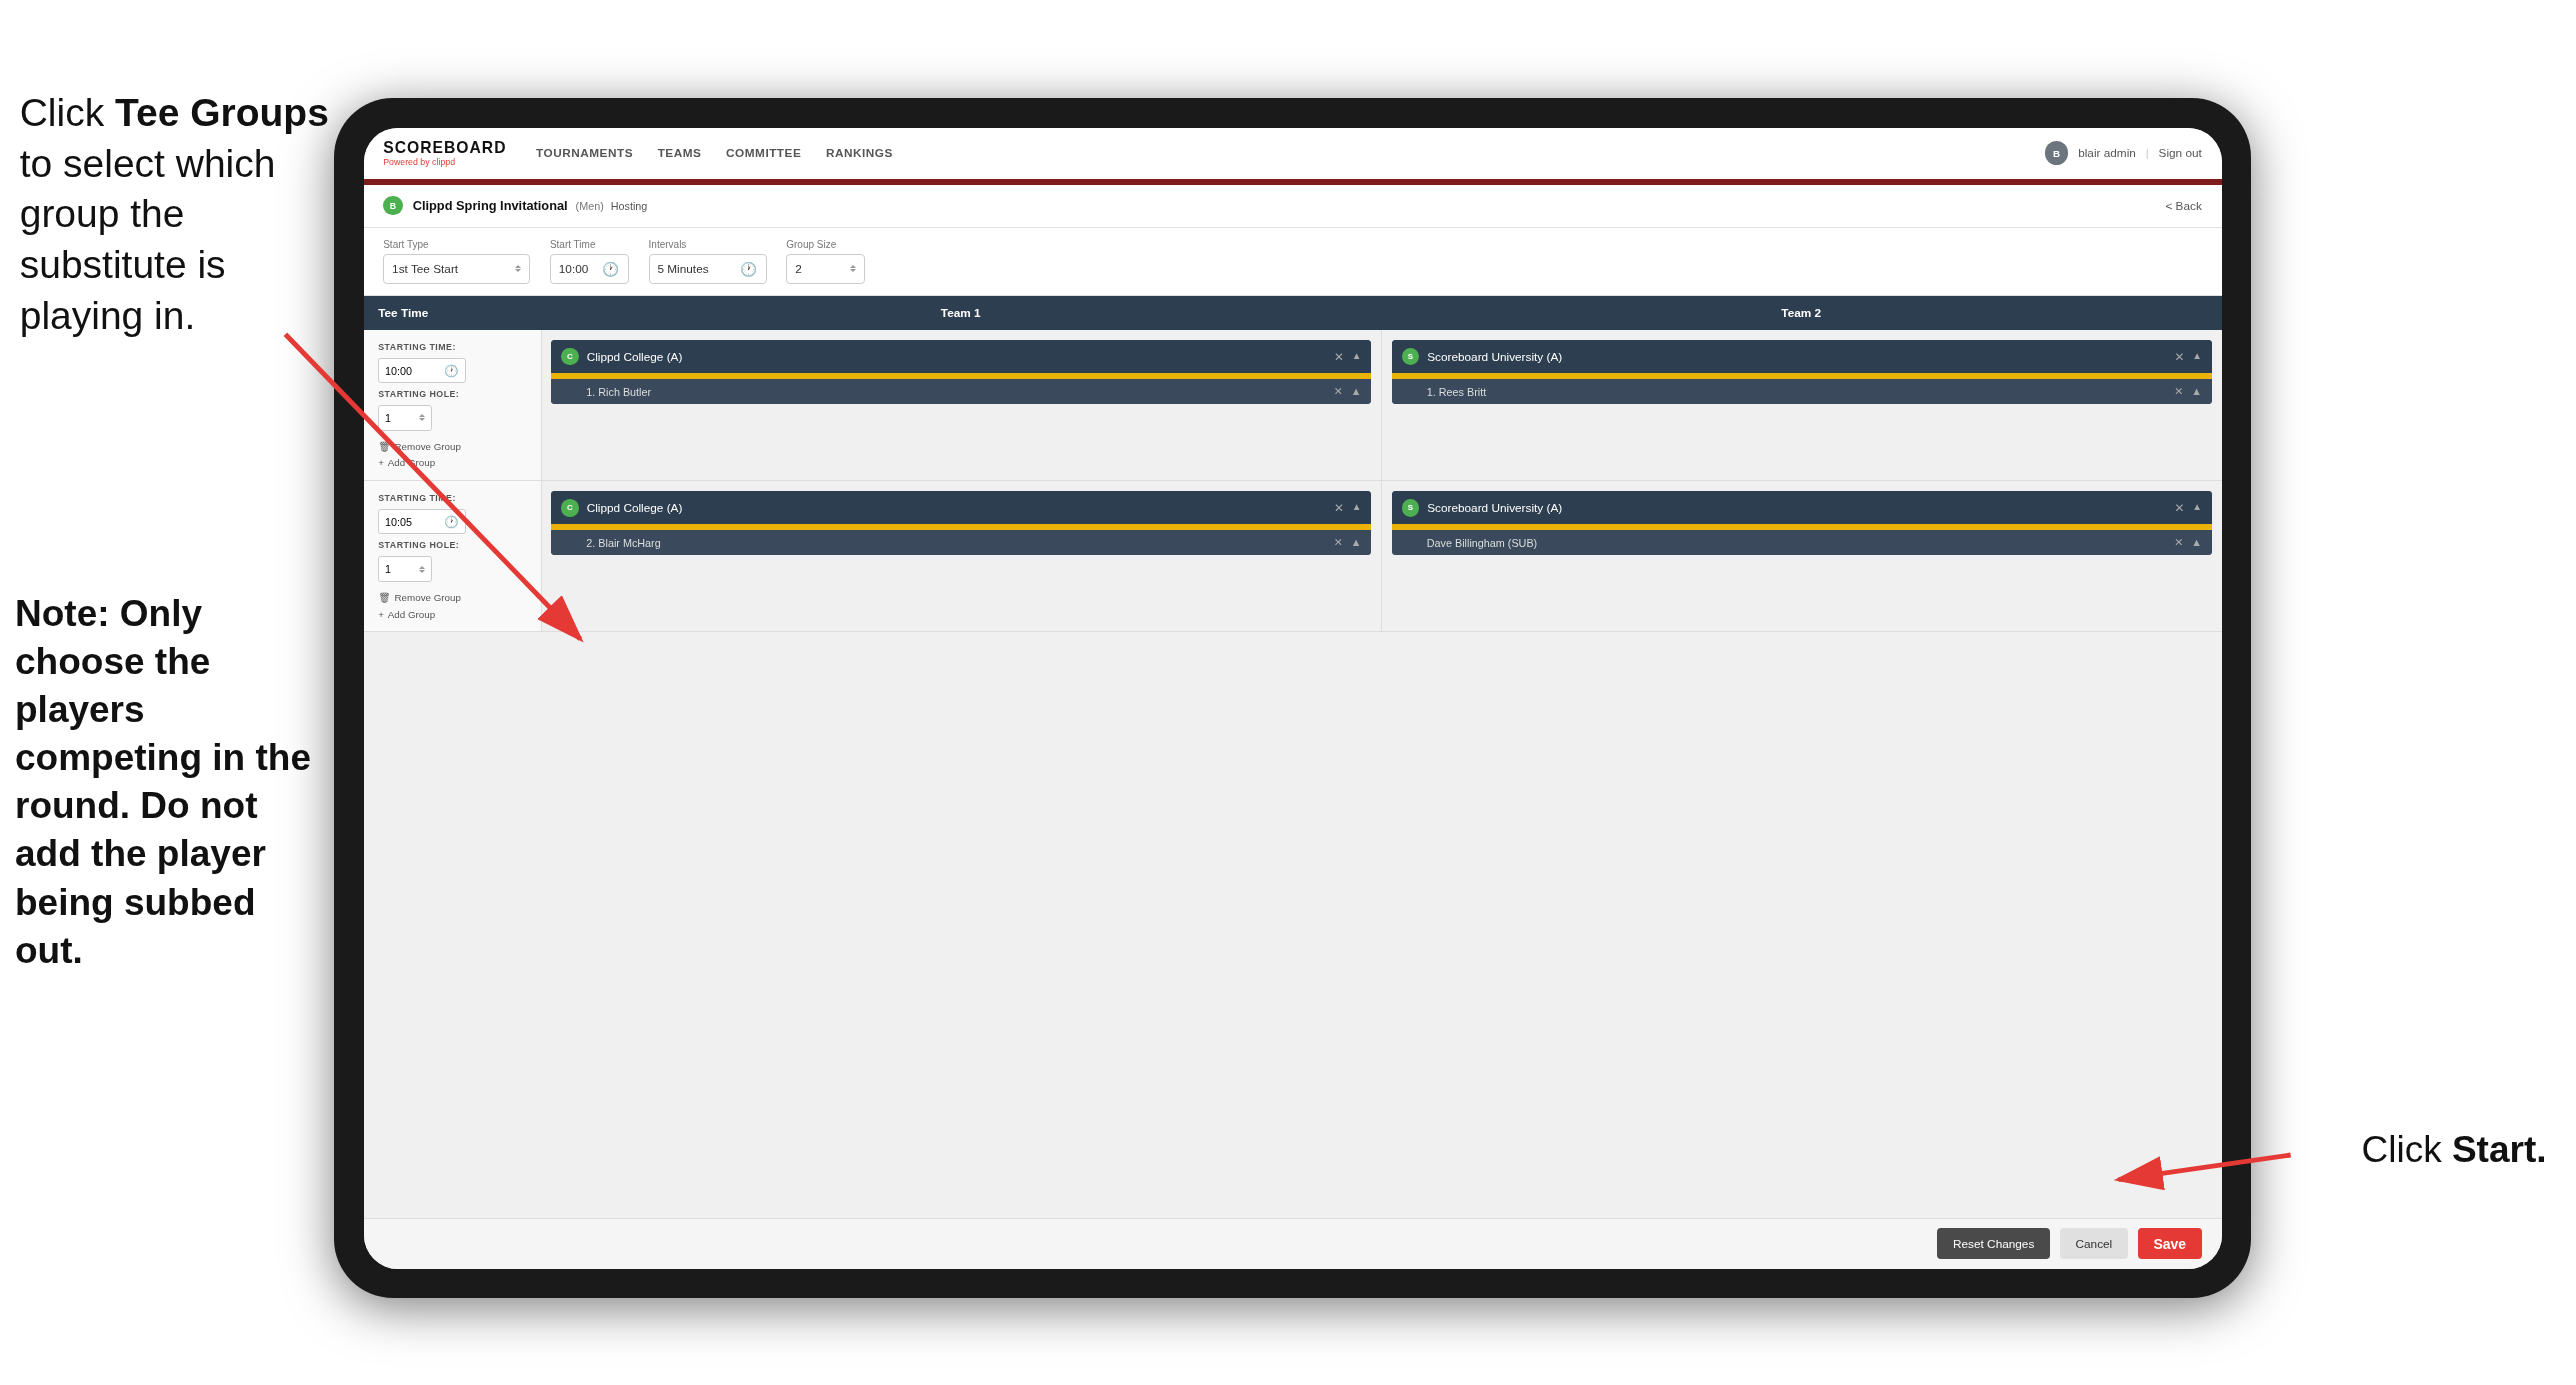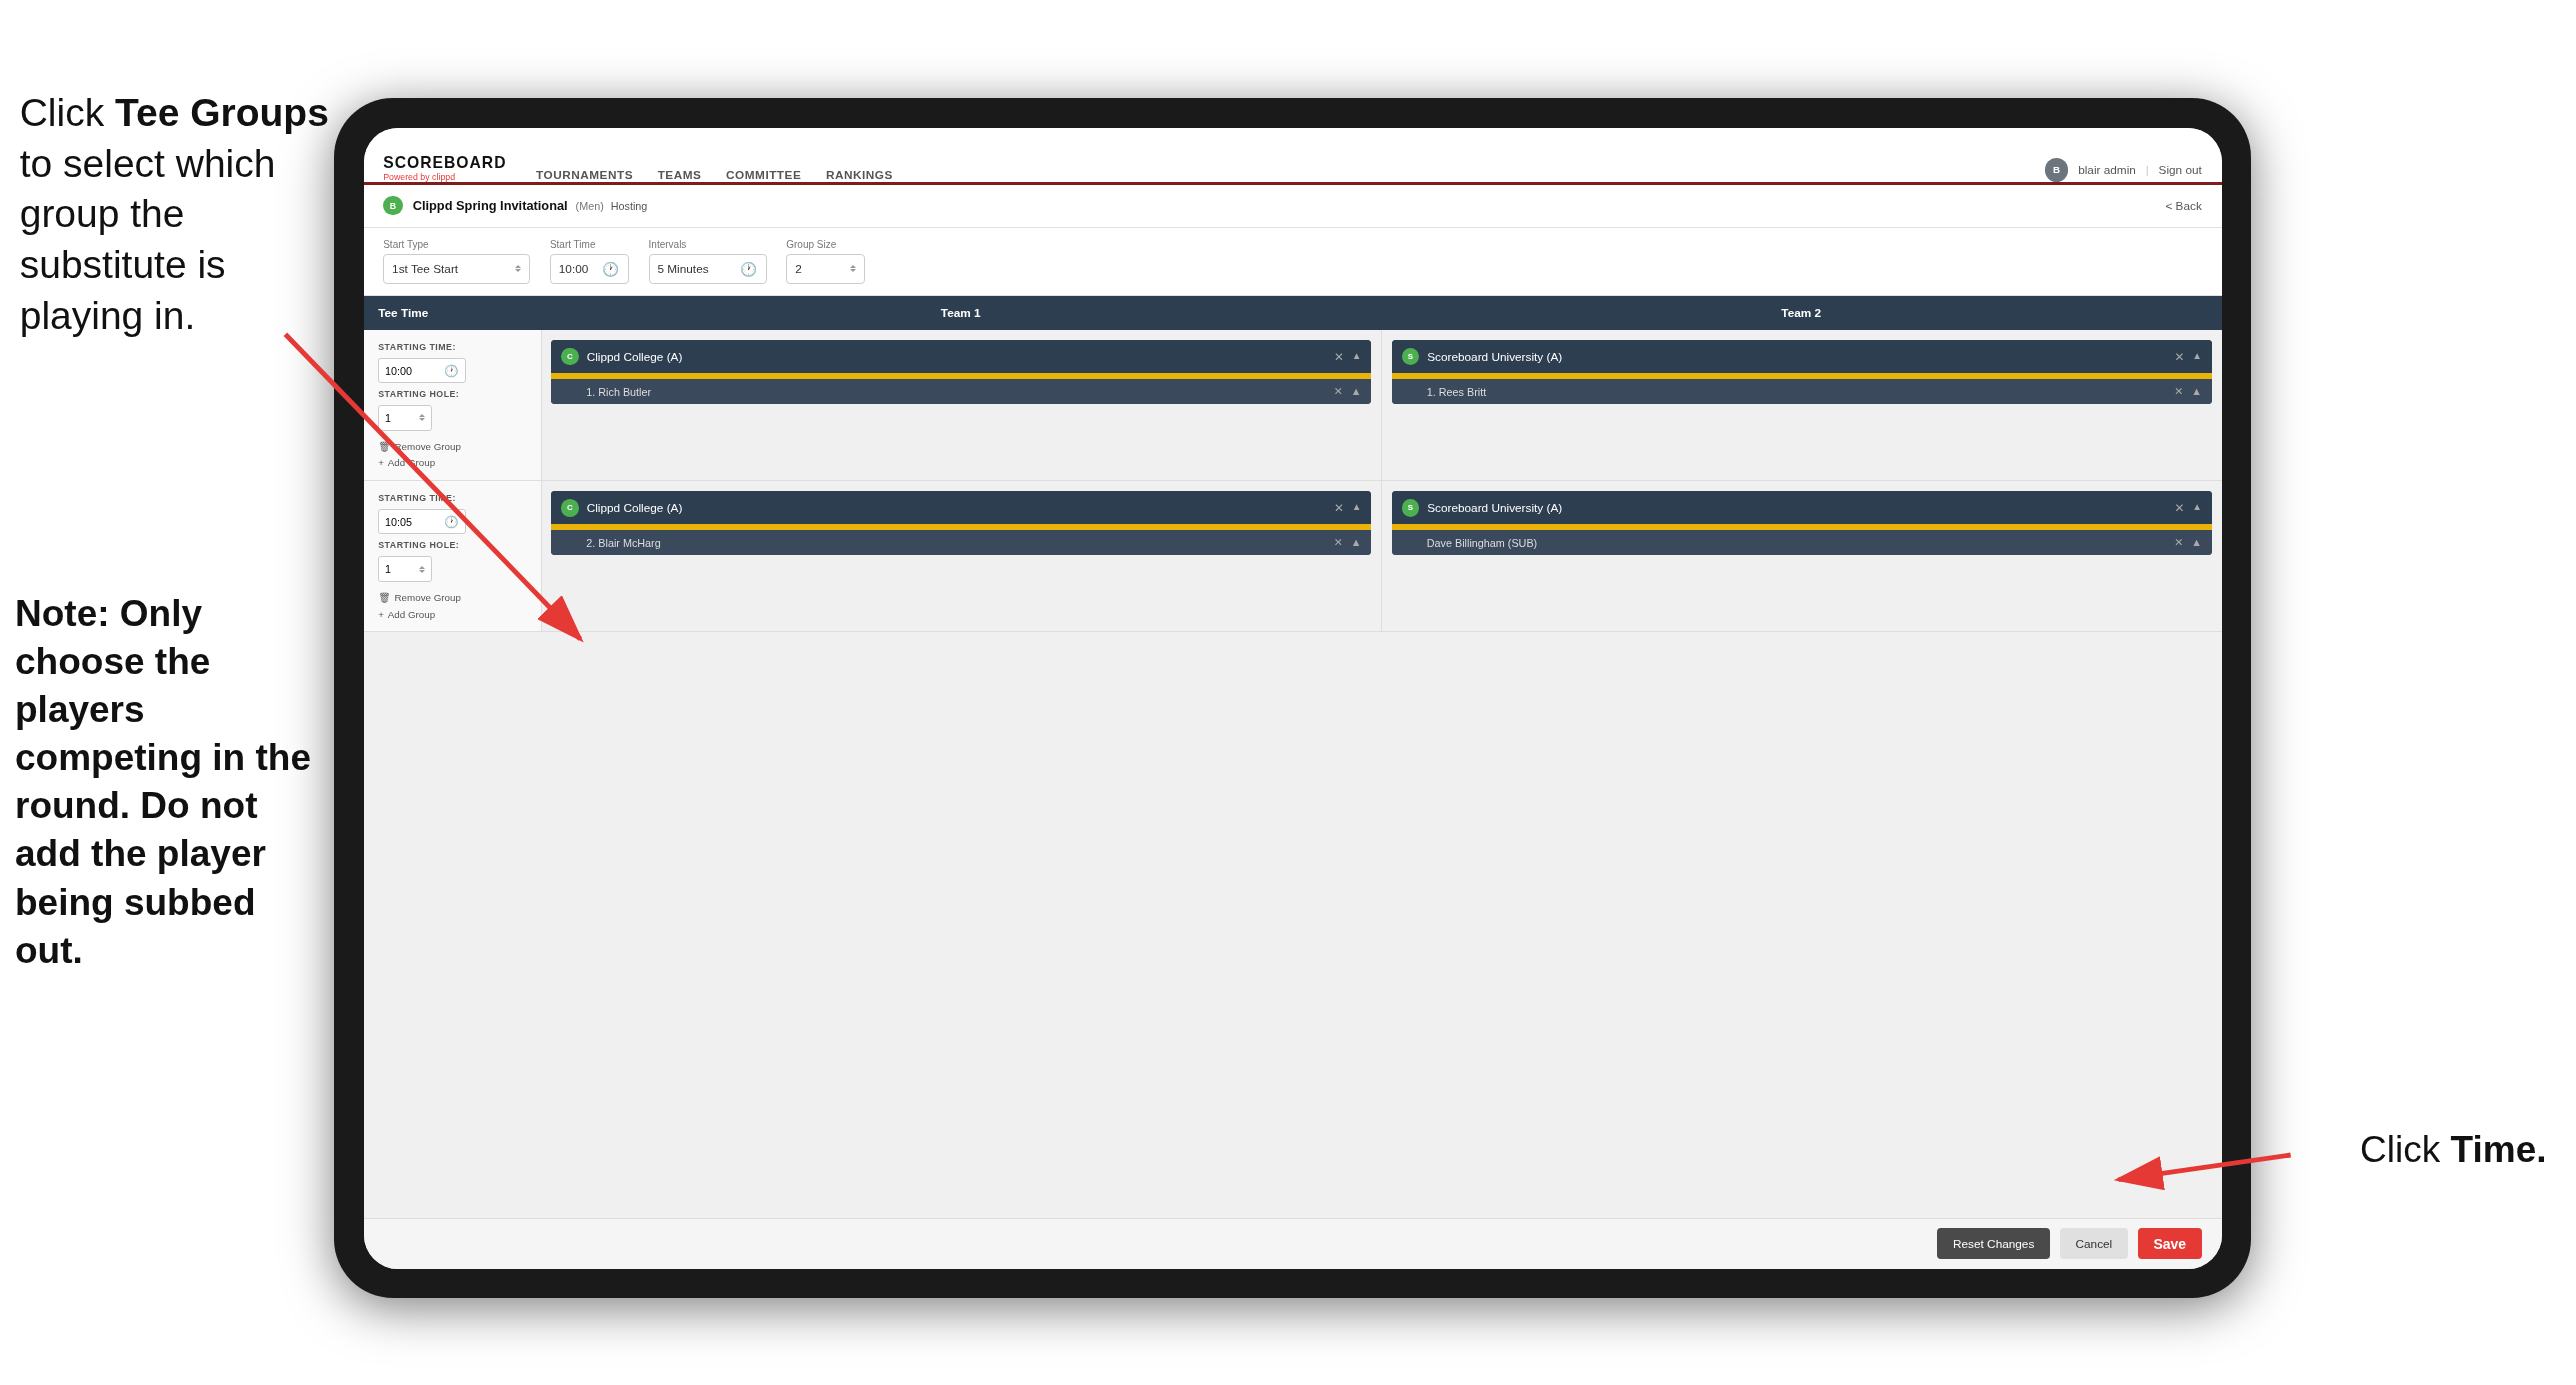--- a/index.html
+++ b/index.html
@@ -67,23 +67,23 @@
       overflow: hidden;
       display: flex;
       flex-direction: column;
     }
 
     
     .navbar {
       background: #ffffff;
       height: 57px;
       display: flex;
-      align-items: flex-end;
+      align-items: center;
       padding: 0 19.7px;
-      border-bottom: 3px solid #7f1d1d;
+      border-bottom: 6px solid #7f1d1d;
       flex-shrink: 0;
     }
 
     .scoreboard-logo {
       display: flex;
       flex-direction: column;
       margin-right: 29.5px;
     }
     .logo-title {
       font-size: 15.7px;
@@ -438,21 +438,21 @@
 
 <div class="instruction-text" style="position:absolute; left:19.7px; top:88px; width:315px; font-size:39px; line-height:1.3; color:#111;">
   Click <b>Tee Groups</b> to select which group the substitute is playing in.
 </div>
 
 <div class="note-text" style="position:absolute; left:15px; top:590px; width:305px; font-size:37px; line-height:1.3; color:#111;">
   <b>Note: Only choose the players competing in the round. Do not add the player being subbed out.</b>
 </div>
 
 <div class="click-save-text" style="position:absolute; right:29.5px; top:1129px; font-size:37px; color:#111;">
-  Click <b>Time.</b>
+  Click <b>Start.</b>
 </div>
 
 <div class="tablet-frame">
   <div class="tablet-screen">
 
     <div class="navbar">
       <div class="scoreboard-logo">
         <span class="logo-title">SCOREBOARD</span>
         <span class="logo-sub">Powered by clippd</span>
       </div>

